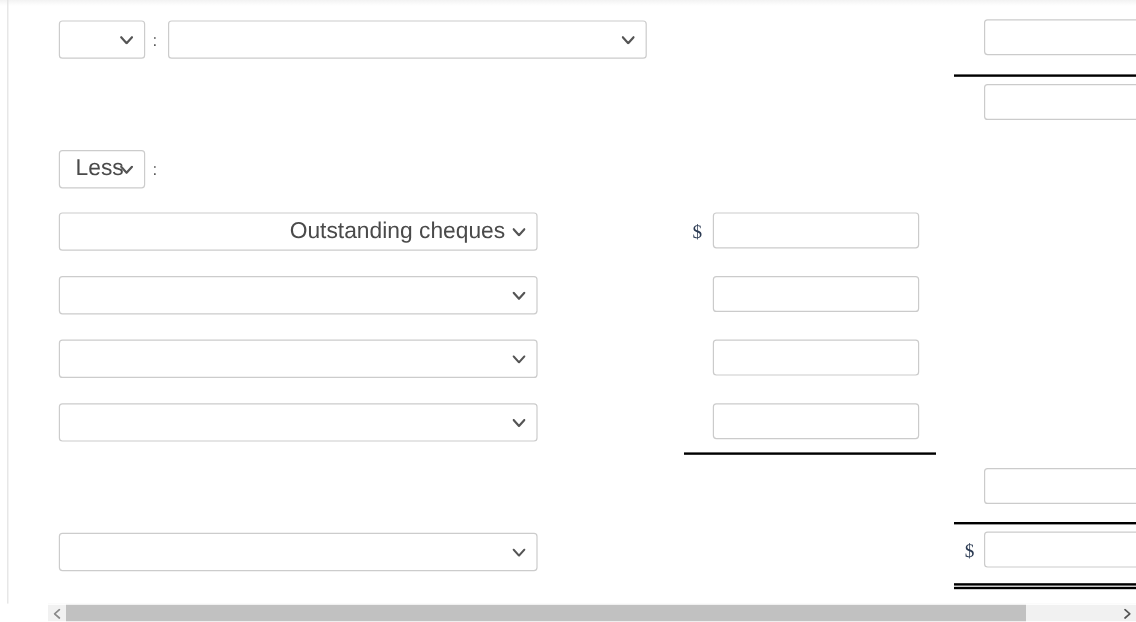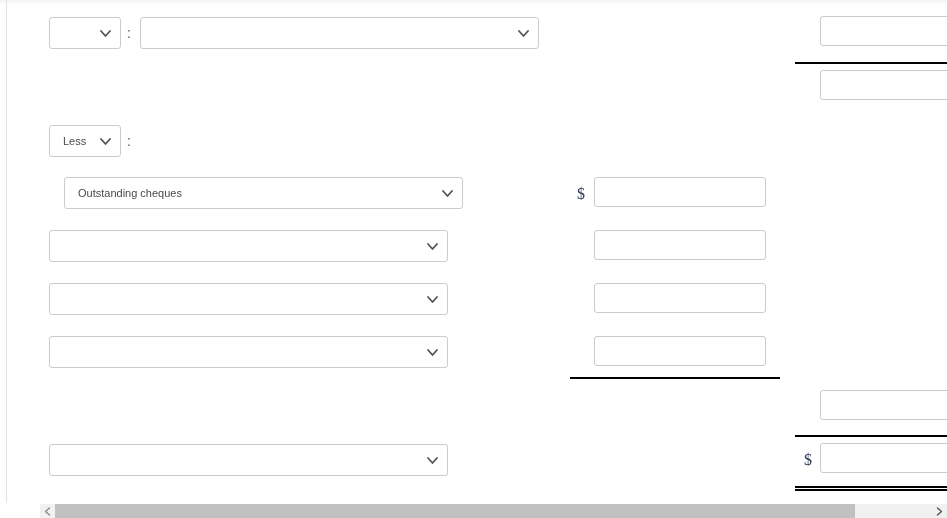--- a/index.html
+++ b/index.html
@@ -37,21 +37,21 @@
   }
 
   
   .sel {
     position: absolute;
     height: 32px;
     border: 1px solid #cccccc;
     border-radius: 3px;
     background: #ffffff;
     font-family: "Liberation Sans", sans-serif;
-    font-size: 11px;
+    font-size: 19px;
     color: #4a4a4a;
     padding: 0 26px 0 13px;
     line-height: 30px;
     white-space: nowrap;
     overflow: hidden;
     cursor: default;
   }
   .sel .chev {
     position: absolute;
     right: 9px;
@@ -168,21 +168,21 @@
   <div class="sel" style="left:49px; top:125px; width:72px;">
     <span>Less</span>
     <span class="chev">
       <svg width="11" height="7" viewBox="0 0 11 7">
           <path d="M1 1 L5.5 6 L10 1" fill="none" stroke="#555" stroke-width="1.8" stroke-linecap="round" stroke-linejoin="round"></path>
         </svg>
     </span>
   </div>
   <div class="colon" style="left:127px; top:134px;">:</div>
 
-  <div class="sel" style="left:64px; top:177px; width:399px;">
+  <div class="sel" style="left:49px; top:177px; width:399px;text-align:right;">
     <span>Outstanding cheques</span>
     <span class="chev">
       <svg width="11" height="7" viewBox="0 0 11 7">
           <path d="M1 1 L5.5 6 L10 1" fill="none" stroke="#555" stroke-width="1.8" stroke-linecap="round" stroke-linejoin="round"></path>
         </svg>
     </span>
   </div>
   <div class="dollar" style="left:577px; top:186px;">$</div>
   <div class="txt" style="left:594px; top:177px; width:172px;">
     <span></span>

